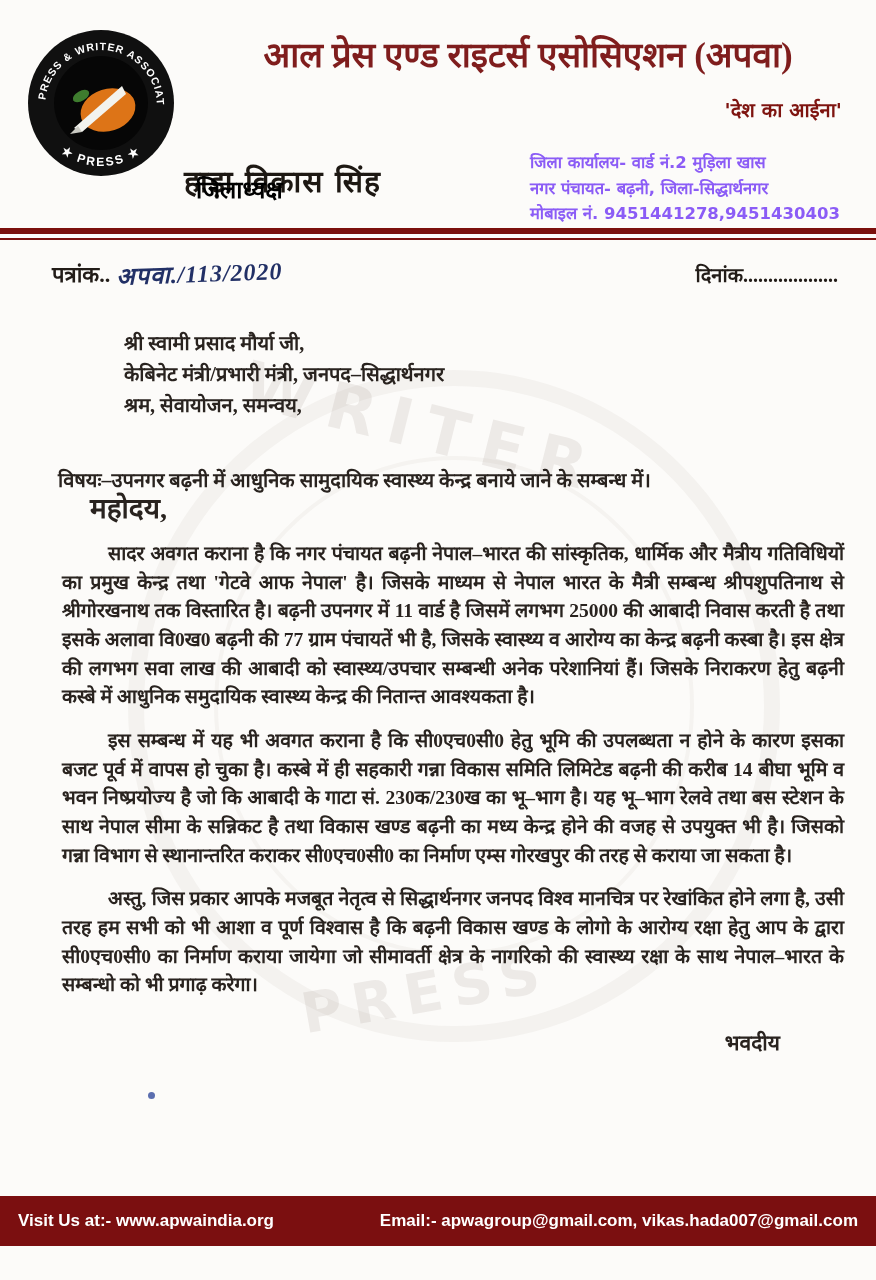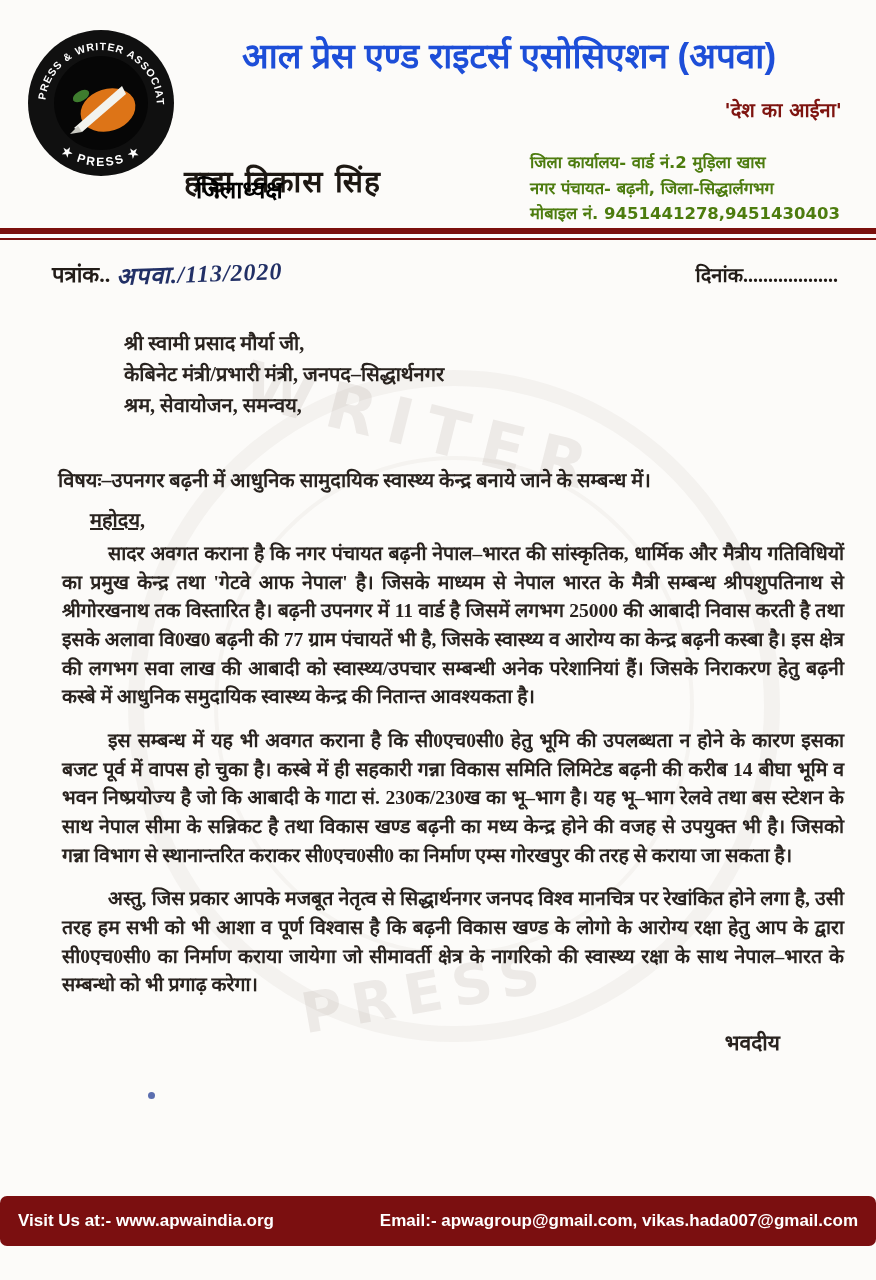--- a/index.html
+++ b/index.html
@@ -8,44 +8,44 @@
     width:876px;height:1280px;
     margin:0 auto;
     background:#fcfbf9;
     overflow:hidden;
     font-family:"Liberation Serif","DejaVu Serif",serif;
     color:#29231f;
   }
   
   .logo{position:absolute;left:26px;top:28px;width:150px;height:150px;}
   .org-name{
-    position:absolute;left:165px;top:36px;width:688px;
+    position:absolute;left:184px;top:36px;width:688px;
     text-align:center;
-    font-size:35px;font-weight:700;color:#1d4ed8;
-    font-family:Liberation Sans, sans-serif;
+    font-size:35px;font-weight:700;color:#7f1d1d;
+    font-family:Liberation Serif, serif;
     line-height:1.15;
   }
   .tagline{
     position:absolute;right:34px;top:96px;
     font-size:20px;font-weight:700;color:#7e1410;
     font-family:"DejaVu Sans",sans-serif;
   }
   .pres-name{
     position:absolute;left:184px;top:124px;
     font-size:30px;font-weight:800;color:#1d1813;
     font-family:"DejaVu Sans",sans-serif;letter-spacing:1px;margin-top:36px;
   }
   .pres-title{
     position:absolute;left:196px;top:172px;
     font-size:24px;font-weight:700;color:#000000;
     font-family:"DejaVu Sans",sans-serif;
   }
   .office{
     position:absolute;right:16px;top:150px;width:330px;
-    font-size:16.5px;font-weight:700;color:#4d7c0f;
+    font-size:16.5px;font-weight:700;color:#8b5cf6;
     font-family:"DejaVu Sans",sans-serif;
     line-height:1.55;text-align:left;
   }
   .rule{
     position:absolute;left:0;right:0;top:228px;height:4px;
     border-top:6px solid #7b100d;border-bottom:2px solid #7b100d;
   }
   
   .ref-row{
     position:absolute;left:52px;right:38px;top:256px;
@@ -63,22 +63,22 @@
   
   .recipient{
     position:absolute;left:92px;top:328px;
     font-size:20px;font-weight:600;line-height:1.55;margin-left:32px;
   }
   .subject{
     position:absolute;left:58px;right:26px;top:466px;
     font-size:20px;font-weight:600;
   }
   .salutation{
-    position:absolute;left:90px;top:506px;
-    font-size:20px;font-weight:600;text-decoration:underline;
+    position:absolute;left:90px;top:488px;
+    font-size:28px;font-weight:600;
   }
   .body-text{
     position:absolute;left:62px;right:32px;top:540px;
     font-size:19.5px;line-height:1.47;font-weight:700;
     text-align:justify;
   }
   .body-text p{margin:0 0 15px 0;text-indent:46px;}
   .closing{
     position:absolute;right:96px;top:1028px;
     font-size:21px;font-weight:600;text-align:right;
@@ -104,21 +104,21 @@
     position:absolute;left:148px;top:1092px;width:7px;height:7px;
     border-radius:50%;background:#3e55a2;opacity:.85;
   }
   
   .footer-bar{
     position:absolute;left:0;right:0;top:1196px;height:50px;
     background:#7b0f10;color:#ffffff;
     display:flex;justify-content:space-between;align-items:center;
     padding:0 18px;box-sizing:border-box;
     font-family:"Liberation Sans","DejaVu Sans",sans-serif;
-    font-weight:700;font-size:17px;border-radius:7px;
+    font-weight:700;font-size:17px;
   }
 </style>
 </head>
 <body>
 
 <div class="page">
 
   <div class="watermark">
     <div class="inner"></div>
   </div>
@@ -145,21 +145,21 @@
       </text>
     </svg>
   </div>
 
   <div class="org-name">आल प्रेस एण्ड राइटर्स एसोसिएशन (अपवा)</div>
   <div class="tagline">'देश का आईना'</div>
   <div class="pres-name">हाड़ा विकास सिंह</div>
   <div class="pres-title">जिलाध्यक्ष</div>
   <div class="office">
     <div>जिला कार्यालय- वार्ड नं.2 मुड़िला खास</div>
-    <div>नगर पंचायत- बढ़नी, जिला-सिद्धार्लगभग</div>
+    <div>नगर पंचायत- बढ़नी, जिला-सिद्धार्थनगर</div>
     <div>मोबाइल नं. 9451441278,9451430403</div>
   </div>
 
   <div class="rule"></div>
 
   <div class="ref-row">
     <div>
       <span class="ref-label">पत्रांक..</span>
       <span class="ref-number">अपवा./113/2020</span>
     </div>

